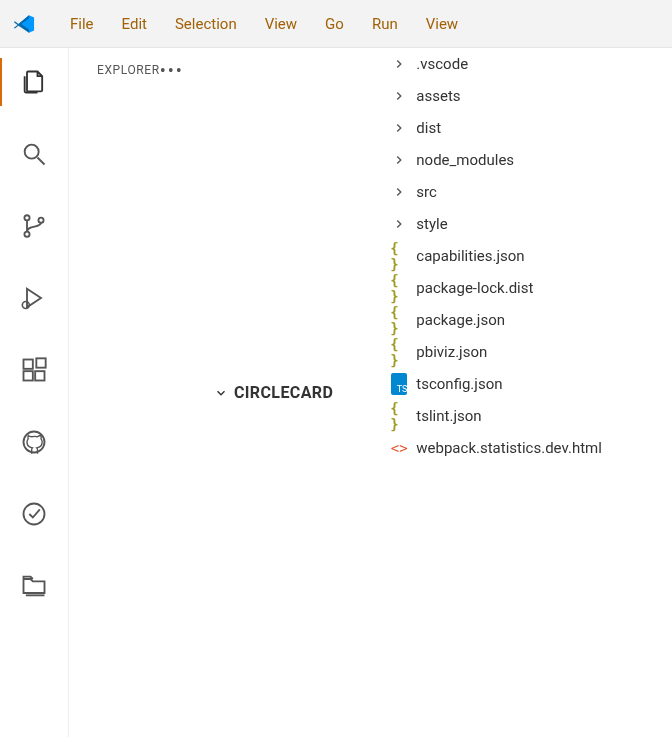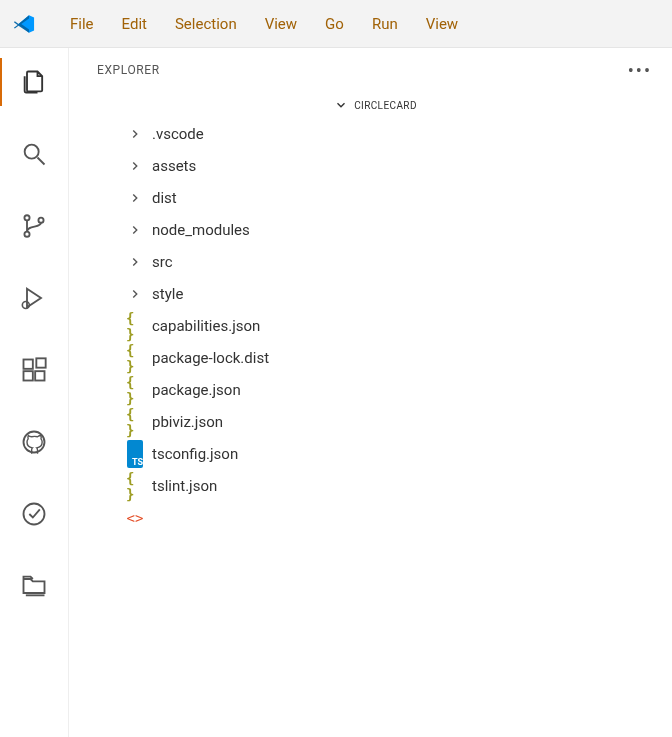--- a/index.html
+++ b/index.html
@@ -57,43 +57,43 @@
     content:'';
     position:absolute; left:0; top:0; bottom:0; width:2px;
     background:#d86b08;
   }
   .activity-item svg { width:28px; height:28px; }
 
   .sidebar {
     flex: 0 0 auto;
     width: 602px;
     border-left: 1px solid #eee;
-    display:flex; flex-direction:column;
+    display:flex; flex-direction:row;
   }
   .sidebar-header {
     height: 44px;
     display:flex;
     align-items:center;
     justify-content:space-between;
     padding: 0 18px 0 28px;
     font-size:12px;
     letter-spacing: 0.6px;
     color:#555;
   }
   .more-dots {
     font-size: 18px;
     letter-spacing: 2px;
     color:#555;
     cursor:pointer;
   }
   .project-header {
     display:flex; align-items:center;
     padding: 6px 0 6px 12px;
-    font-weight:400;
-    font-size:10px;
+    font-weight:700;
+    font-size:16px;
     letter-spacing:0.4px;
     color:#333;
     cursor:pointer;
     justify-content:center;
   }
   .project-header .chev { width:16px; margin-right:4px; display:flex; align-items:center; }
   .tree {
     padding-left: 28px;
     font-size: 15px;
     color: #333;
@@ -107,22 +107,22 @@
     margin-left: 29px;
   }
   .tree-icon {
     width:18px; height:18px;
     display:flex; align-items:center; justify-content:center;
     flex-shrink:0;
   }
   .json-braces { color:#9e9d24; font-family: monospace; font-size:14px; font-weight: 600;}
   .ts-badge {
     background:#0288d1; color:#fff;
-    font-size:9px; font-weight:700;
-    width:16px; height:28px;
+    font-size:9px; font-weight:400;
+    width:16px; height:22px;
     display:flex; align-items:flex-end; justify-content:flex-end;
     padding:1px 0;
     border-radius:2px;
   }
   .html-tag { color:#e44d26; font-family:monospace; font-size:14px; }
 </style>
 </head>
 <body>
 
 <div class="titlebar">
@@ -294,16 +294,17 @@
         <div class="tree-row">
           <span class="tree-icon">
             <span class="json-braces">{ }</span>
           </span>
           <span>tslint.json</span>
         </div>
         <div class="tree-row">
           <span class="tree-icon">
             <span class="html-tag">&lt;&gt;</span>
           </span>
+          <span>webpack.statistics.dev.html</span>
         </div>
       </div>
   </div>
 </div>
 
 </body></html>

